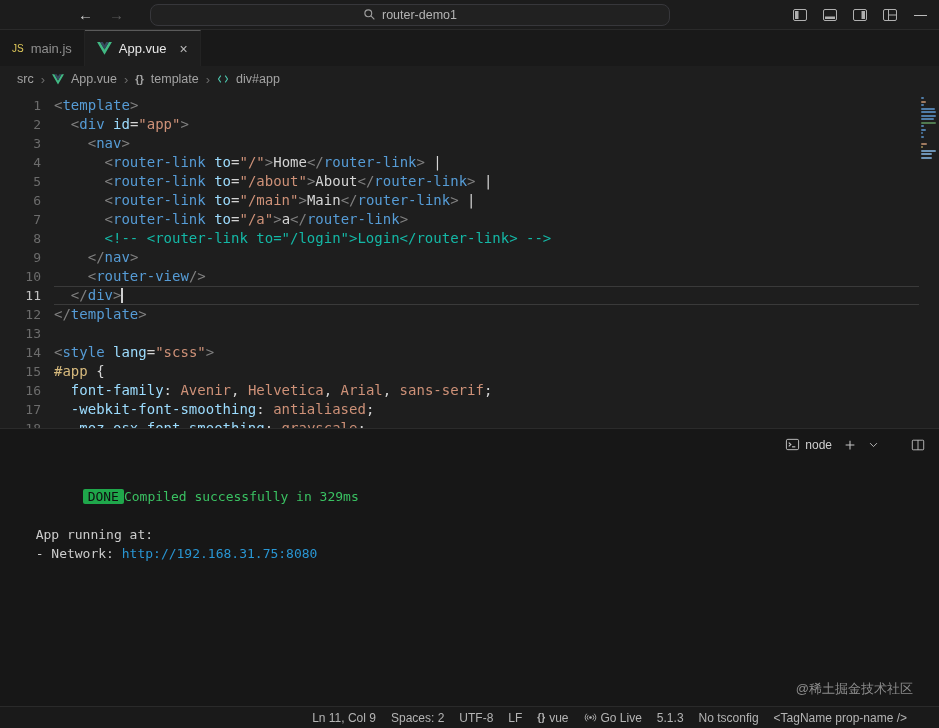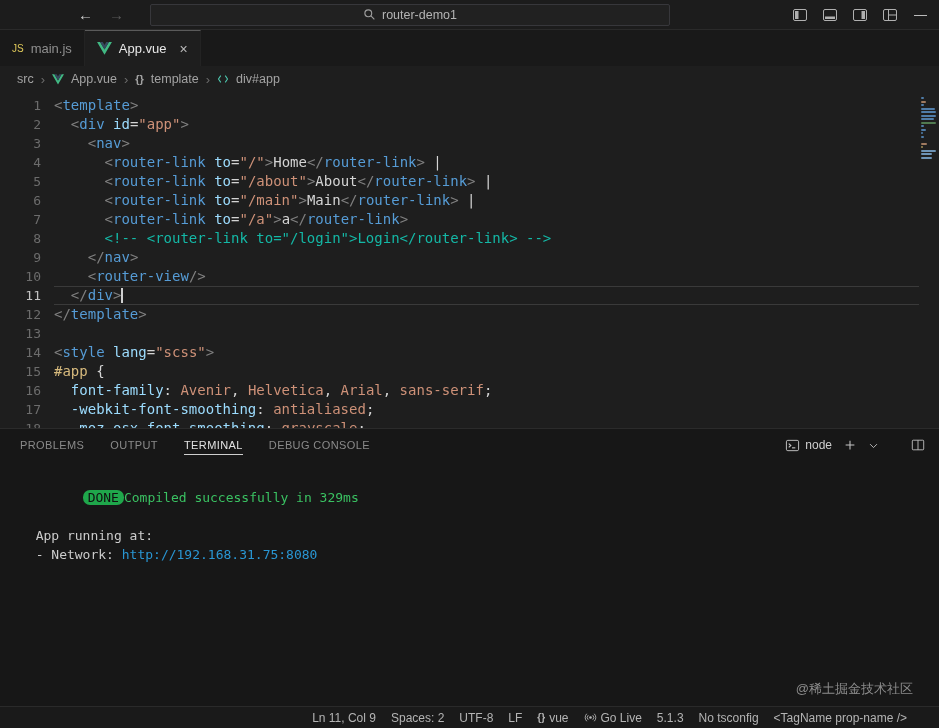--- a/index.html
+++ b/index.html
@@ -5,21 +5,21 @@
   *{margin:0;padding:0;box-sizing:border-box}
   html,body{background:#0e0e0e}
   body{font-family:"Liberation Sans",sans-serif}
   .window{position:relative;width:939px;height:728px;background:#181818;color:#ccc;display:flex;flex-direction:column;overflow:hidden}
 
   
   .titlebar{flex:0 0 30px;display:flex;align-items:center;background:#1c1c1c;border-bottom:1px solid #2a2a2a}
   .nav-arrows{display:flex;gap:16px;margin-left:78px;font-size:15px}
   .nav-arrow{color:#cfcfcf}
   .nav-arrow.disabled{color:#5a5a5a}
-  .command-center{margin-left:26px;width:520px;height:22px;background:#212121;border:1px solid #37373b;border-radius:2px;display:flex;align-items:center;justify-content:center;gap:6px;color:#b4b4b4;font-size:12.5px;cursor:pointer}
+  .command-center{margin-left:26px;width:520px;height:22px;background:#212121;border:1px solid #37373b;border-radius:8px;display:flex;align-items:center;justify-content:center;gap:6px;color:#b4b4b4;font-size:12.5px;cursor:pointer}
   .tb-spacer{flex:1}
   .layout-controls{display:flex;align-items:center;gap:14px;margin-right:16px}
   .lc-btn{display:flex;align-items:center}
   .win-min{margin-right:12px;color:#cfcfcf;font-size:13px}
 
   
   .tabbar{flex:0 0 36px;display:flex;background:#191919;align-items:stretch}
   .tab{display:flex;align-items:center;gap:7px;padding:0 12px;font-size:13px;border-right:1px solid #232323;color:#8f8f8f;cursor:pointer}
   .tab.active{background:#1e1e1e;color:#e8e8e8;border-top:1px solid #5a5a5a}
   .js-icon{color:#e0ca5a;font-weight:400;font-size:10px}
@@ -52,21 +52,21 @@
   .panel-tabs{display:flex;gap:26px}
   .panel-tab{position:relative;font-size:11px;letter-spacing:.4px;color:#8a8a8a;padding:10px 0;cursor:pointer}
   .panel-tab.active{color:#e2e2e2}
   .panel-tab.active::after{content:"";position:absolute;left:0;right:0;bottom:6px;height:1px;background:#cfcfcf}
   .panel-controls{margin-left:auto;display:flex;align-items:center;gap:11px}
   .shell-chip{display:flex;align-items:center;gap:5px;font-size:12px;color:#cfcfcf;cursor:pointer}
   .pc-btn{display:flex;align-items:center;cursor:pointer}
   .pc-gap{width:10px}
   .terminal{padding:8px 0 0 20px;font-family:"DejaVu Sans Mono",monospace;font-size:13px;line-height:19px;color:#cccccc;flex:1;overflow:hidden}
   .t-line{height:19px;white-space:pre}
-  .done-badge{background:#1fa74b;color:#101010;padding:0 5px;border-radius:7px}
+  .done-badge{background:#1fa74b;color:#101010;padding:0 5px;border-radius:2px}
   .t-success{color:#3ac162;}
   .t-link{color:#2996d3;cursor:pointer}
 
   .watermark{position:absolute;right:26px;bottom:30px;font-size:13px;color:#8c8c8c}
 
   
   .statusbar{flex:0 0 22px;display:flex;align-items:center;justify-content:flex-end;gap:15px;padding-right:32px;background:#1a1a1a;border-top:1px solid #2a2a2a;font-size:12px;color:#b4b4b4}
   .sb-item{display:flex;align-items:center;gap:4px;white-space:pre;cursor:pointer}
   .sb-braces{font-size:10px;font-weight:700}
 </style>
@@ -189,26 +189,20 @@
         <div class="mm-bar" style="width: 6px; background: rgb(160, 122, 95);"></div>
         <div class="mm-bar" style="width: 2px; background: rgb(160, 139, 85);"></div>
         <div class="mm-bar" style="width: 15px; background: rgb(109, 147, 181);"></div>
         <div class="mm-bar" style="width: 11px; background: rgb(109, 147, 181);"></div>
         <div class="mm-bar" style="width: 11px; background: rgb(109, 147, 181);"></div>
       </div>
   </div>
 
   <div class="panel">
     <div class="panel-header">
-      <div class="panel-tabs">
-        <span class="panel-tab">PROBLEMS</span>
-        <span class="panel-tab">OUTPUT</span>
-        <span class="panel-tab active">TERMINAL</span>
-        <span class="panel-tab">DEBUG CONSOLE</span>
-      </div>
       <div class="panel-controls">
         <span class="shell-chip">
           <svg width="15" height="15" viewBox="0 0 16 16">
               <rect x="1.5" y="2.5" width="13" height="11" rx="1.5" fill="none" stroke="#c5c5c5"></rect>
               <path d="M4 6l2.2 2L4 10" fill="none" stroke="#c5c5c5" stroke-width="1.2"></path>
               <line x1="7.5" y1="10.5" x2="11" y2="10.5" stroke="#c5c5c5" stroke-width="1.2"></line>
             </svg>
           <span>node</span>
         </span>
         <span class="pc-btn">

